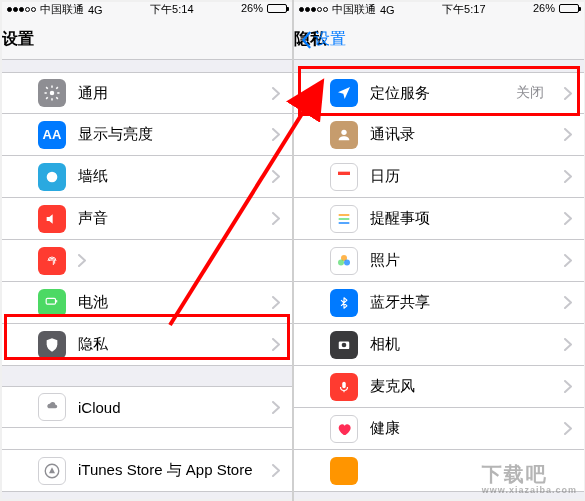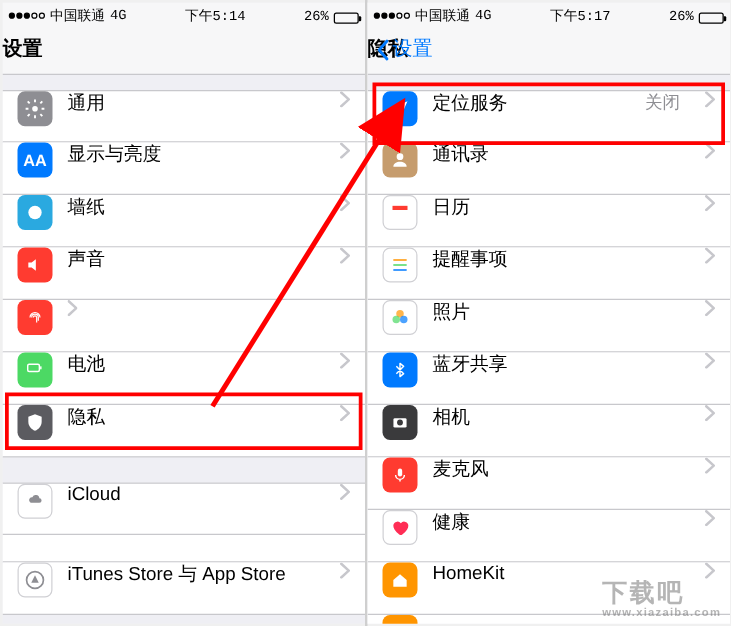--- a/index.html
+++ b/index.html
@@ -4,43 +4,43 @@
 <style>
   * { box-sizing: border-box; margin: 0; padding: 0; }
   html, body { width: 585px; height: 501px; overflow: hidden; font-family: -apple-system, "Helvetica Neue", Arial, sans-serif; background: #f0f0f0; }
   .stage { position: relative; width: 585px; height: 501px; }
   .phone { position: absolute; top: 2px; width: 290px; height: 497px; background: #efeff4; overflow: hidden; }
   .phone.left  { left: 2px; }
   .phone.right { left: 294px; }
   .divider { position: absolute; top: 0; left: 292px; width: 2px; height: 501px; background: #cfcfcf; }
 
   
-  .status { height: 18px; display: flex; align-items: flex-end; justify-content: space-between; padding: 0 5px; font-size: 11px; color: #000; background: #f7f7f8; font-family: Liberation Mono, monospace; }
+  .status { height: 18px; display: flex; align-items: flex-start; justify-content: space-between; padding: 0 5px; font-size: 11px; color: #000; background: #f7f7f8; }
   .status .sl, .status .sr { display: flex; align-items: center; gap: 4px; }
   .dots { display: flex; gap: 1px; }
   .dots span { width: 5px; height: 5px; border-radius: 50%; border: 1px solid #000; }
   .dots span.f { background: #000; }
   .batt { display: flex; align-items: center; gap: 3px; }
   .batt-body { width: 20px; height: 9px; border: 1px solid #000; border-radius: 2px; position: relative; }
   .batt-body::after { content:""; position:absolute; right:-3px; top:2px; width:2px; height:4px; background:#000; border-radius:0 1px 1px 0; }
   .batt-fill { height:100%; background:#000; width:26%; }
 
   
   .nav { height: 40px; background: #f7f7f8; border-bottom: 1px solid #c8c8cc; display:flex; align-items:center; position:relative; }
   .nav-title { font-size: 16px; font-weight: 600; }
   .nav-back { position:absolute; left:6px; display:flex; align-items:center; color:#007aff; font-size:16px; gap:2px; }
   .nav-back svg { width:12px; height:18px; }
 
   
   .list { }
   .group-gap { height: 20px; }
   .group-gap.small { height: 12px; }
-  .row { background:#fff; height:42px; display:flex; align-items:flex-start; padding:0 12px 0 12px; border-bottom:1px solid #c8c8cc; position:relative; }
+  .row { background:#fff; height:42px; display:flex; align-items:center; padding:0 12px 0 12px; border-bottom:1px solid #c8c8cc; position:relative; }
   .row:first-child { border-top:1px solid #c8c8cc; }
-  .row .icon { width:28px; height:28px; border-radius:6px; margin-right:12px; flex:0 0 28px; display:flex; align-items:center; justify-content:center; color:#fff; }
+  .row .icon { width:28px; height:28px; border-radius:6px; margin-right:12px; flex:0 0 28px; display:flex; align-items:center; justify-content:center; color:#fff;margin-left:24px; }
   .row .label { flex:1; font-size:15px; color:#000; }
   .row .value { font-size:14px; color:#8e8e93; margin-right:20px; }
   .row .chev { color:#c7c7cc; }
   .row .chev svg { width:8px; height:13px; display:block; }
   .row.sub .label { font-size:13px; color:#8e8e93; }
 
   
   .ic-grey   { background:#8e8e93; }
   .ic-blue   { background:#007aff; }
   .ic-cyan   { background:#2aa9e0; }
@@ -374,33 +374,20 @@
               </svg>
             </span>
             <span class="label">健康</span>
             <span class="chev">
               <svg viewBox="0 0 8 13">
                 <path d="M1 1 L7 6.5 L1 12" stroke="#c7c7cc" stroke-width="2" fill="none" stroke-linecap="round" stroke-linejoin="round"></path>
               </svg>
             </span>
           </div>
           <div class="row">
-            <span class="icon ic-orange">
-              <svg viewBox="0 0 24 24" width="16" height="16">
-                <path d="M4 12l8-7 8 7v8H4v-8z" fill="#fff"></path>
-              </svg>
-            </span>
-            <span class="label">HomeKit</span>
-            <span class="chev">
-              <svg viewBox="0 0 8 13">
-                <path d="M1 1 L7 6.5 L1 12" stroke="#c7c7cc" stroke-width="2" fill="none" stroke-linecap="round" stroke-linejoin="round"></path>
-              </svg>
-            </span>
-          </div>
-          <div class="row">
             <span class="icon ic-orange2"></span>
           </div>
         </div>
 
     </div>
   </div>
 
   <div class="anno" style="left:4px; top:314px; width:286px; height:46px;"></div>
   <div class="anno" style="left:298px; top:66px; width:282px; height:50px;"></div>
 

